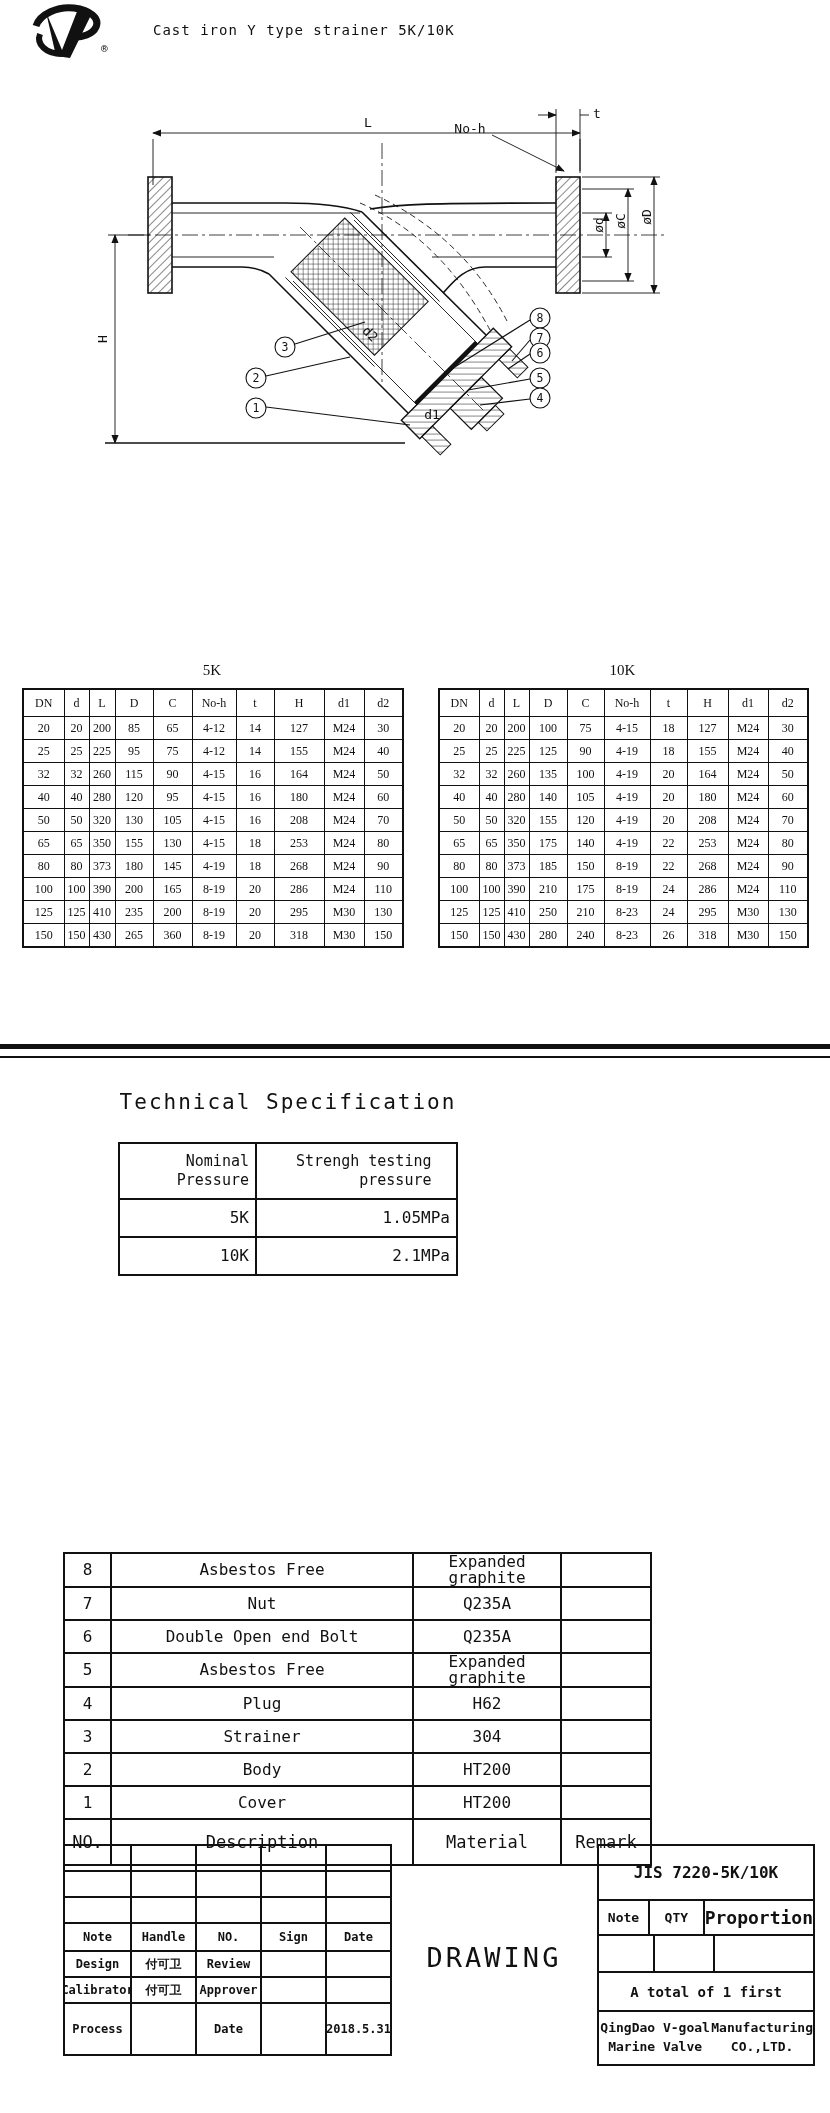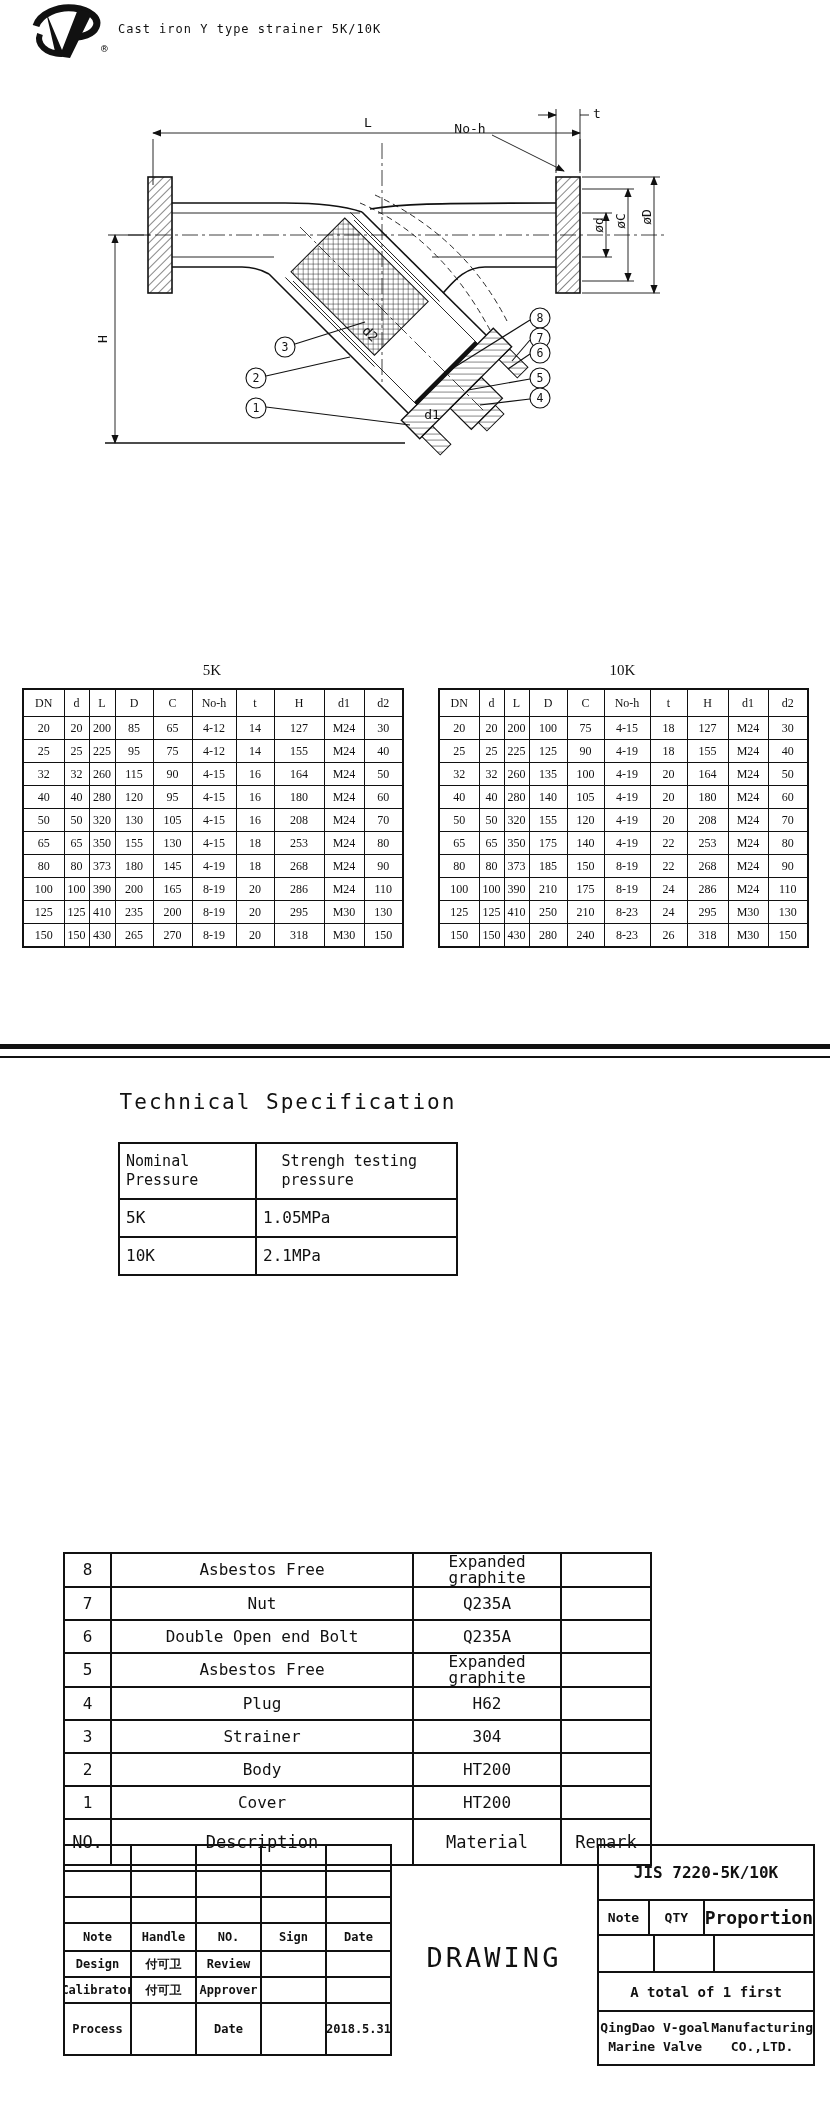--- a/index.html
+++ b/index.html
@@ -1,38 +1,38 @@
 <!DOCTYPE html>
 <html><head>
 <meta charset="utf-8">
 <style>
   html,body{margin:0;padding:0;background:#fff;}
   .page{position:relative;width:830px;height:2113px;background:#ffffff;color:#111;
         font-family:"DejaVu Sans Mono",monospace;overflow:hidden;}
   .abs{position:absolute;}
 
   
-  .doc-title{font-size:12px;letter-spacing:1px;white-space:nowrap;}
+  .doc-title{font-size:14px;letter-spacing:1px;white-space:nowrap;margin-left:35px;}
   .reg{font-size:11px;}
 
   
   table.ktab{border-collapse:collapse;table-layout:fixed;border:2px solid #111;
              font-family:"Liberation Serif","DejaVu Serif",serif;font-size:12px;}
   table.ktab th,table.ktab td{border:1px solid #111;text-align:center;padding:0;
              font-weight:normal;height:22px;line-height:1;}
   table.ktab th{height:26px;margin-left:20px;}
   .ktitle{font-family:"Liberation Serif","DejaVu Serif",serif;font-size:15px;text-align:center;}
 
   
   .sep{background:#111;}
 
   
   .spec-title{font-size:21px;letter-spacing:2px;text-align:center;white-space:nowrap;}
   table.spec{border-collapse:collapse;table-layout:fixed;border:2px solid #111;font-size:15px;}
-  table.spec td{border:2px solid #111;text-align:left;vertical-align:middle;padding:0 6px;line-height:1.25;}
+  table.spec td{border:2px solid #111;text-align:right;vertical-align:middle;padding:0 6px;line-height:1.25;}
 
   
   table.parts{border-collapse:collapse;table-layout:fixed;border:2px solid #111;font-size:16px;}
   table.parts td{border:2px solid #111;text-align:center;padding:0;height:31px;line-height:1;}
   table.parts tr.pfoot td{height:44px;font-size:17px;}
 
   
   .tb-grid{display:grid;border:2px solid #111;box-sizing:border-box;}
   .tb-cell{border-right:2px solid #111;border-bottom:2px solid #111;display:flex;
            align-items:center;justify-content:center;font-size:12px;font-weight:bold;
@@ -319,21 +319,21 @@
           <td>20</td>
           <td>295</td>
           <td>M30</td>
           <td>130</td>
         </tr>
         <tr>
           <td>150</td>
           <td>150</td>
           <td>430</td>
           <td>265</td>
-          <td>270</td>
+          <td>360</td>
           <td>8-19</td>
           <td>20</td>
           <td>318</td>
           <td>M30</td>
           <td>150</td>
         </tr>
       </tbody>
   </table>
 
   <div class="abs ktitle" style="left:438px;top:662px;width:369px">10K</div>

